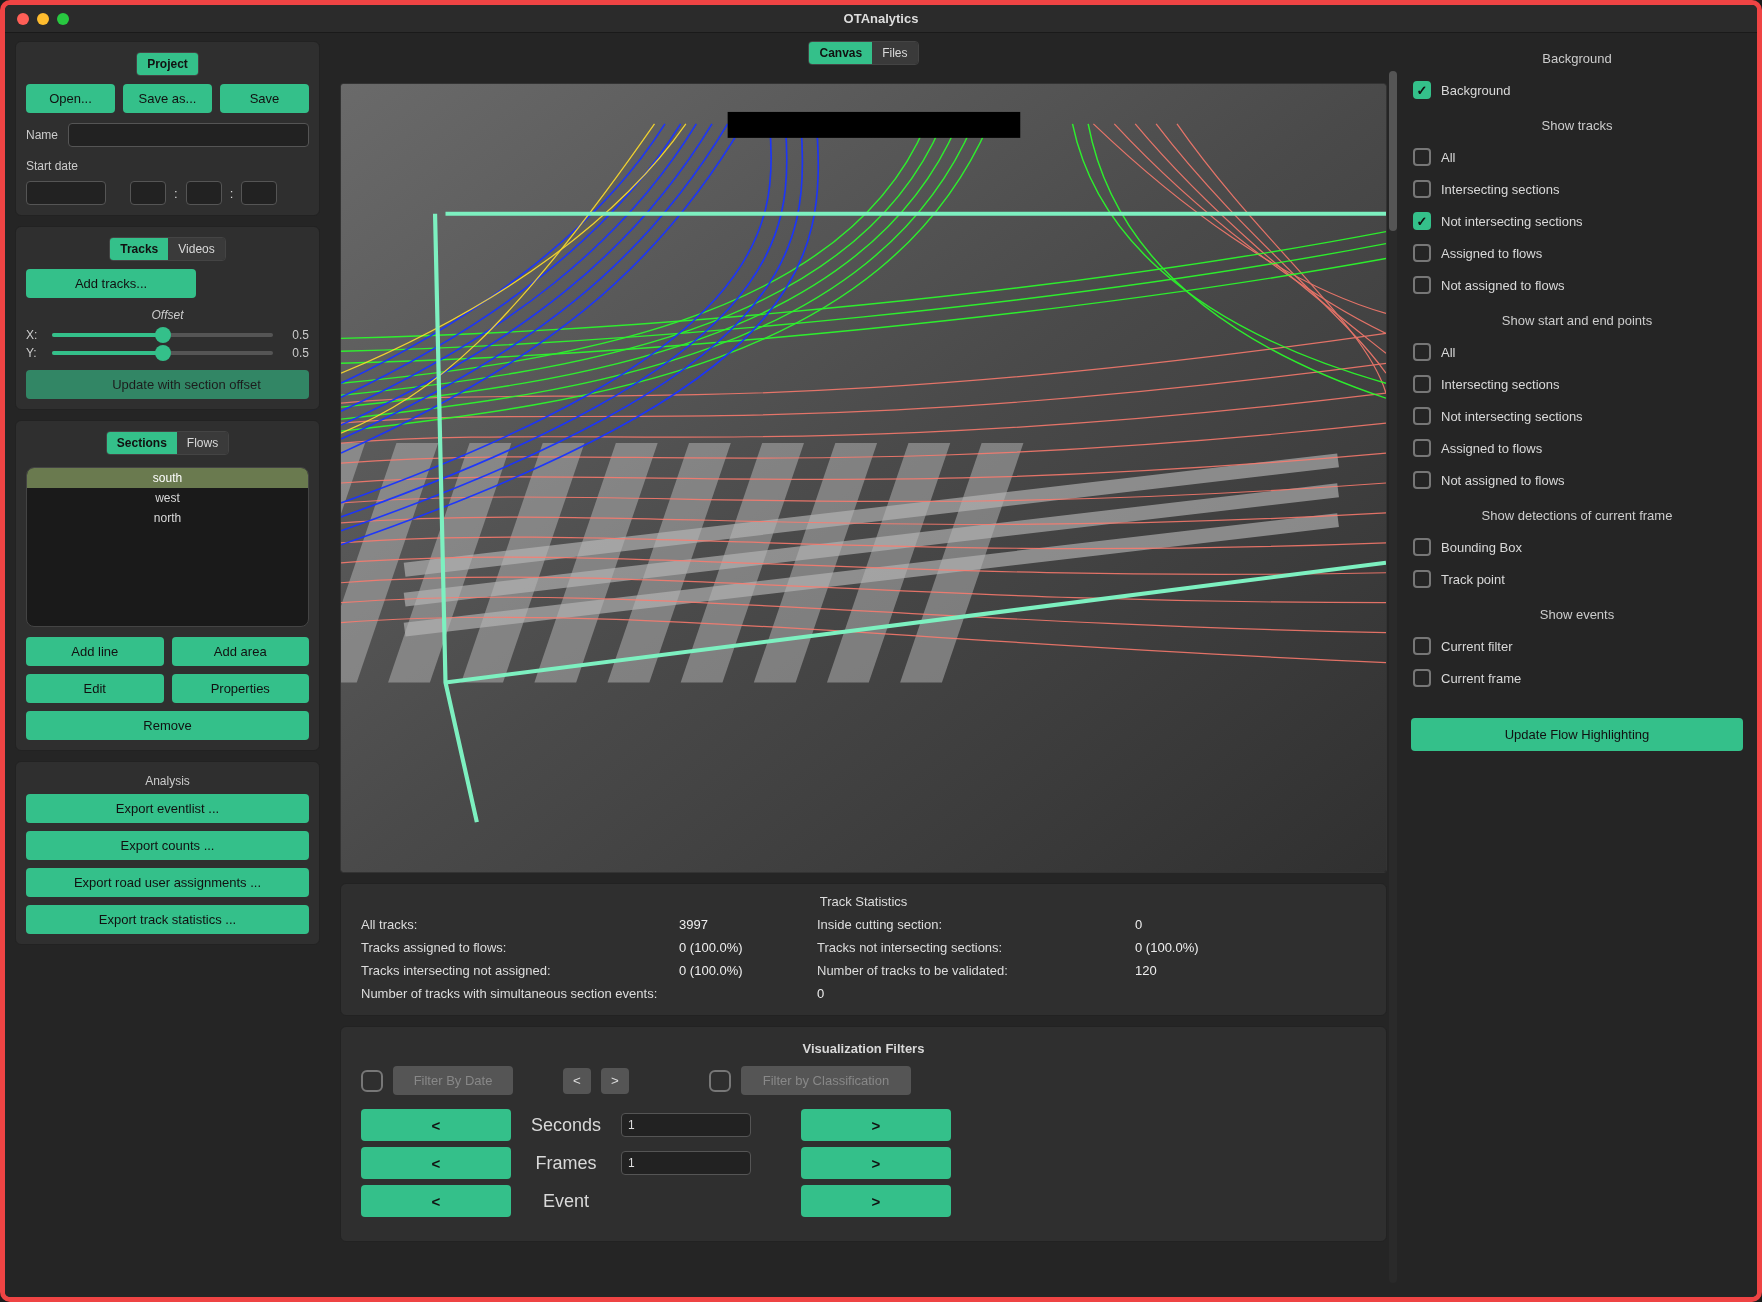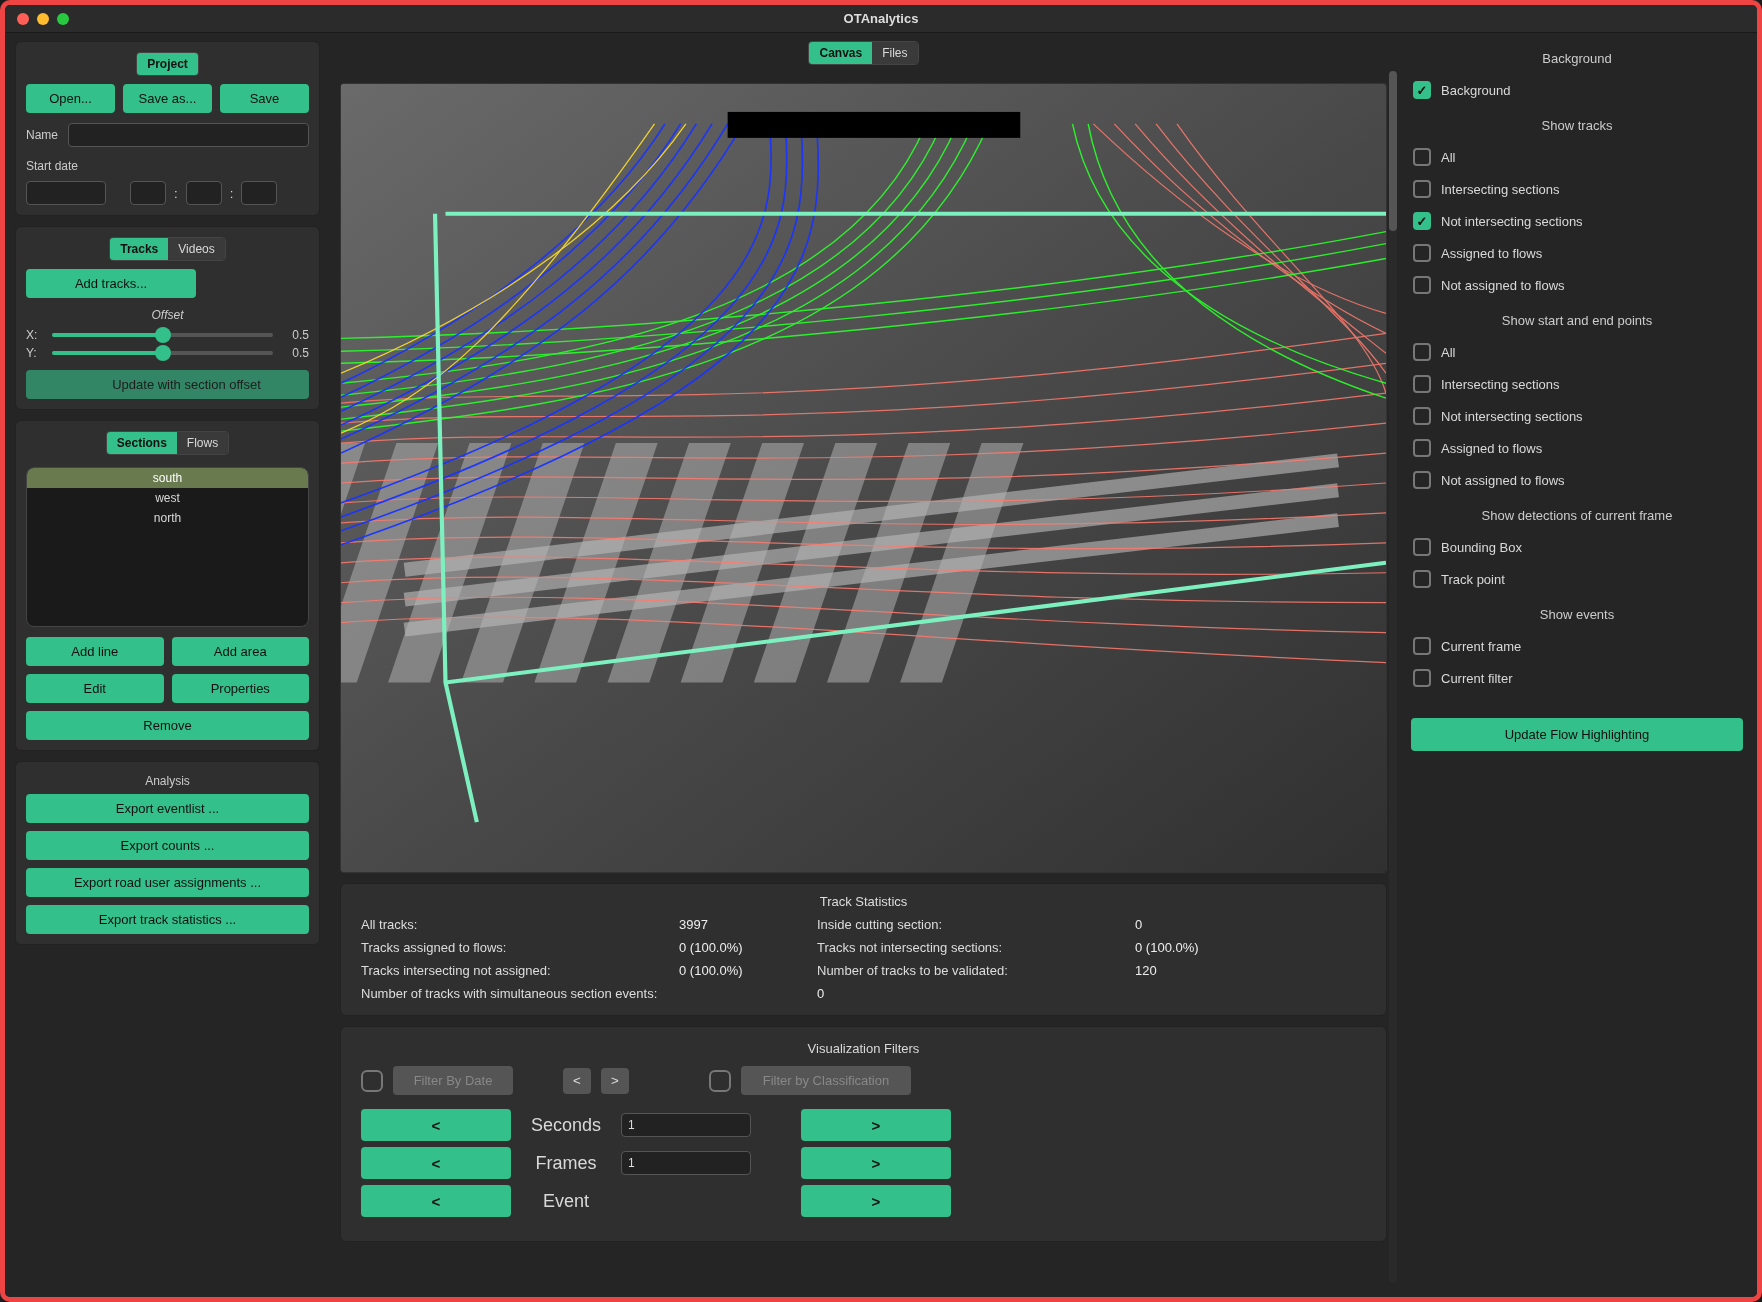--- a/index.html
+++ b/index.html
@@ -278,21 +278,21 @@
           <div class="v">0 (100.0%)</div>
           <div class="k">Number of tracks to be validated:</div>
           <div class="v">120</div>
 
           <div class="k" style="grid-column:1/3;">Number of tracks with simultaneous section events:</div>
           <div class="v">0</div>
         </div>
       </div>
 
       <div class="vfilters">
-        <h4 style="text-align:center; font-weight:400; margin-bottom:10px;">Visualization Filters</h4>
+        <h4 style="text-align:center; font-weight:700; margin-bottom:10px;">Visualization Filters</h4>
         <div class="vf-row">
           <div class="chkbox big"></div>
           <button class="btn disabled" style="flex:none; width:120px;">Filter By Date</button>
           <div style="width:30px;"></div>
           <button class="smallnav">&lt;</button>
           <button class="smallnav">&gt;</button>
           <div style="width:60px;"></div>
           <div class="chkbox big"></div>
           <button class="btn disabled" style="flex:none; width:170px;">Filter by Classification</button>
         </div>
@@ -382,24 +382,24 @@
           <span>Bounding Box</span>
         </div>
       <div class="rcheck">
           <div class="chkbox"></div>
           <span>Track point</span>
         </div>
 
       <div class="rhead">Show events</div>
       <div class="rcheck">
           <div class="chkbox"></div>
+          <span>Current filter</span>
+        </div>
+      <div class="rcheck">
+          <div class="chkbox"></div>
           <span>Current frame</span>
-        </div>
-      <div class="rcheck">
-          <div class="chkbox"></div>
-          <span>Current filter</span>
         </div>
 
       <div style="height:18px;"></div>
       <button class="upd">Update Flow Highlighting</button>
     </div>
   </div>
 </div>
 
 </body></html>

